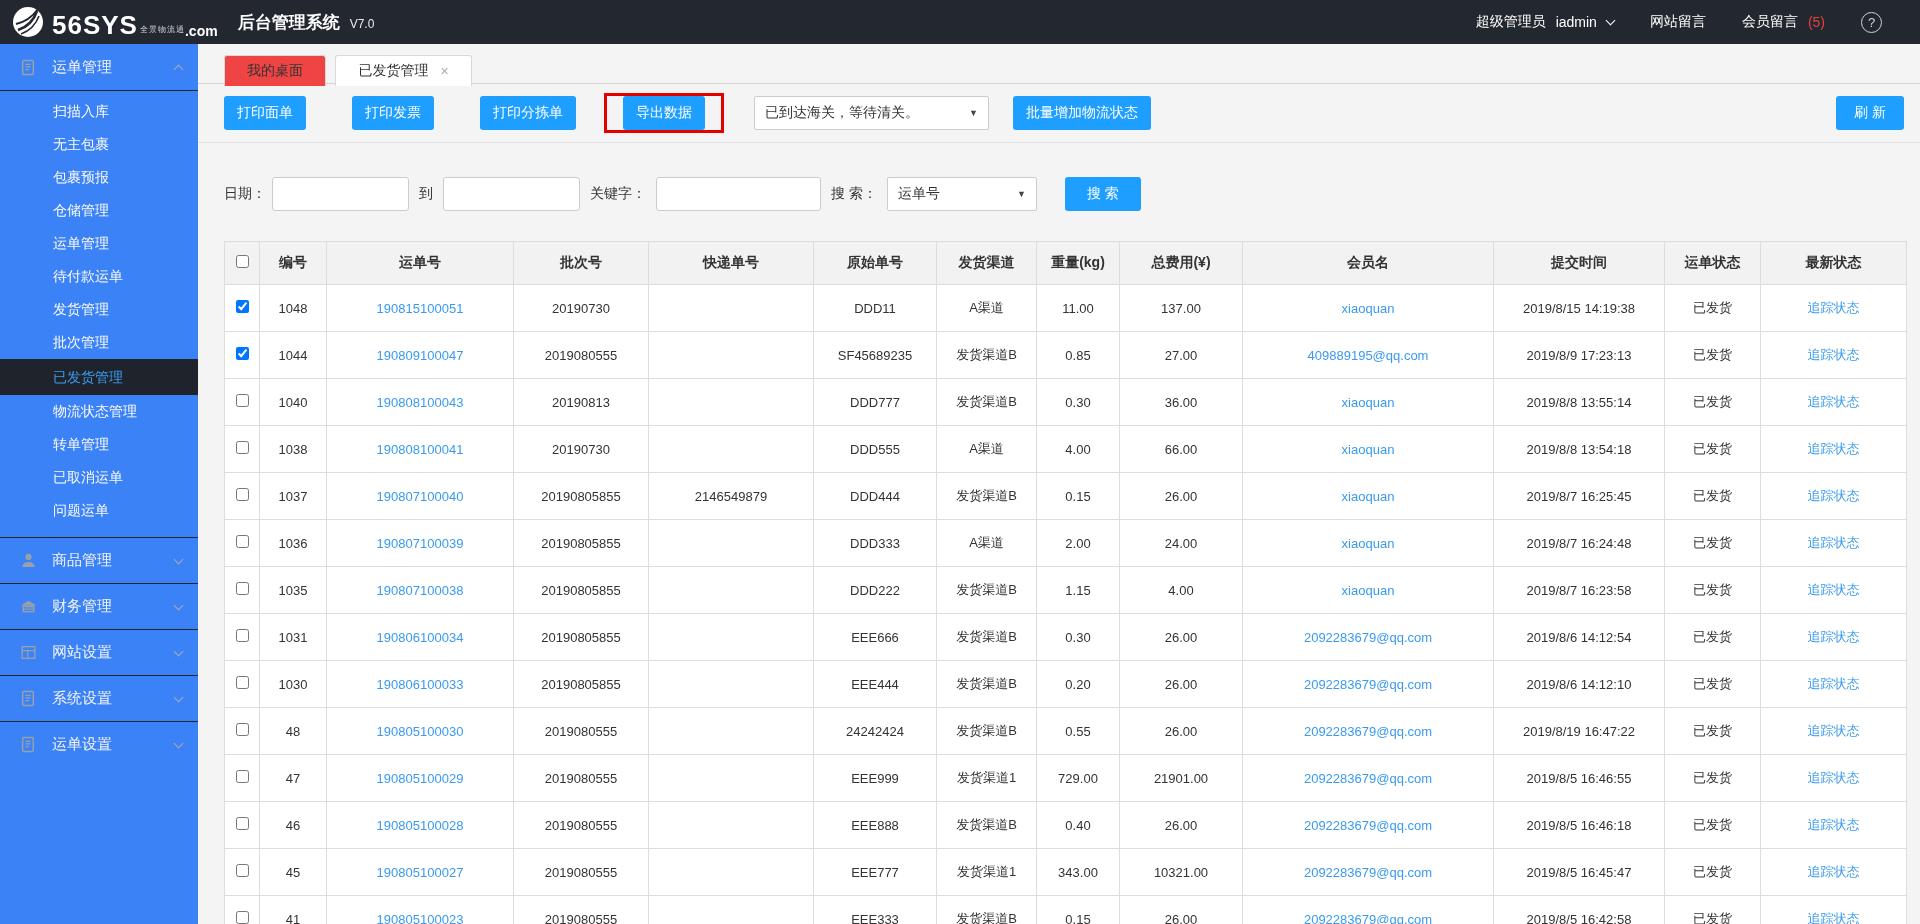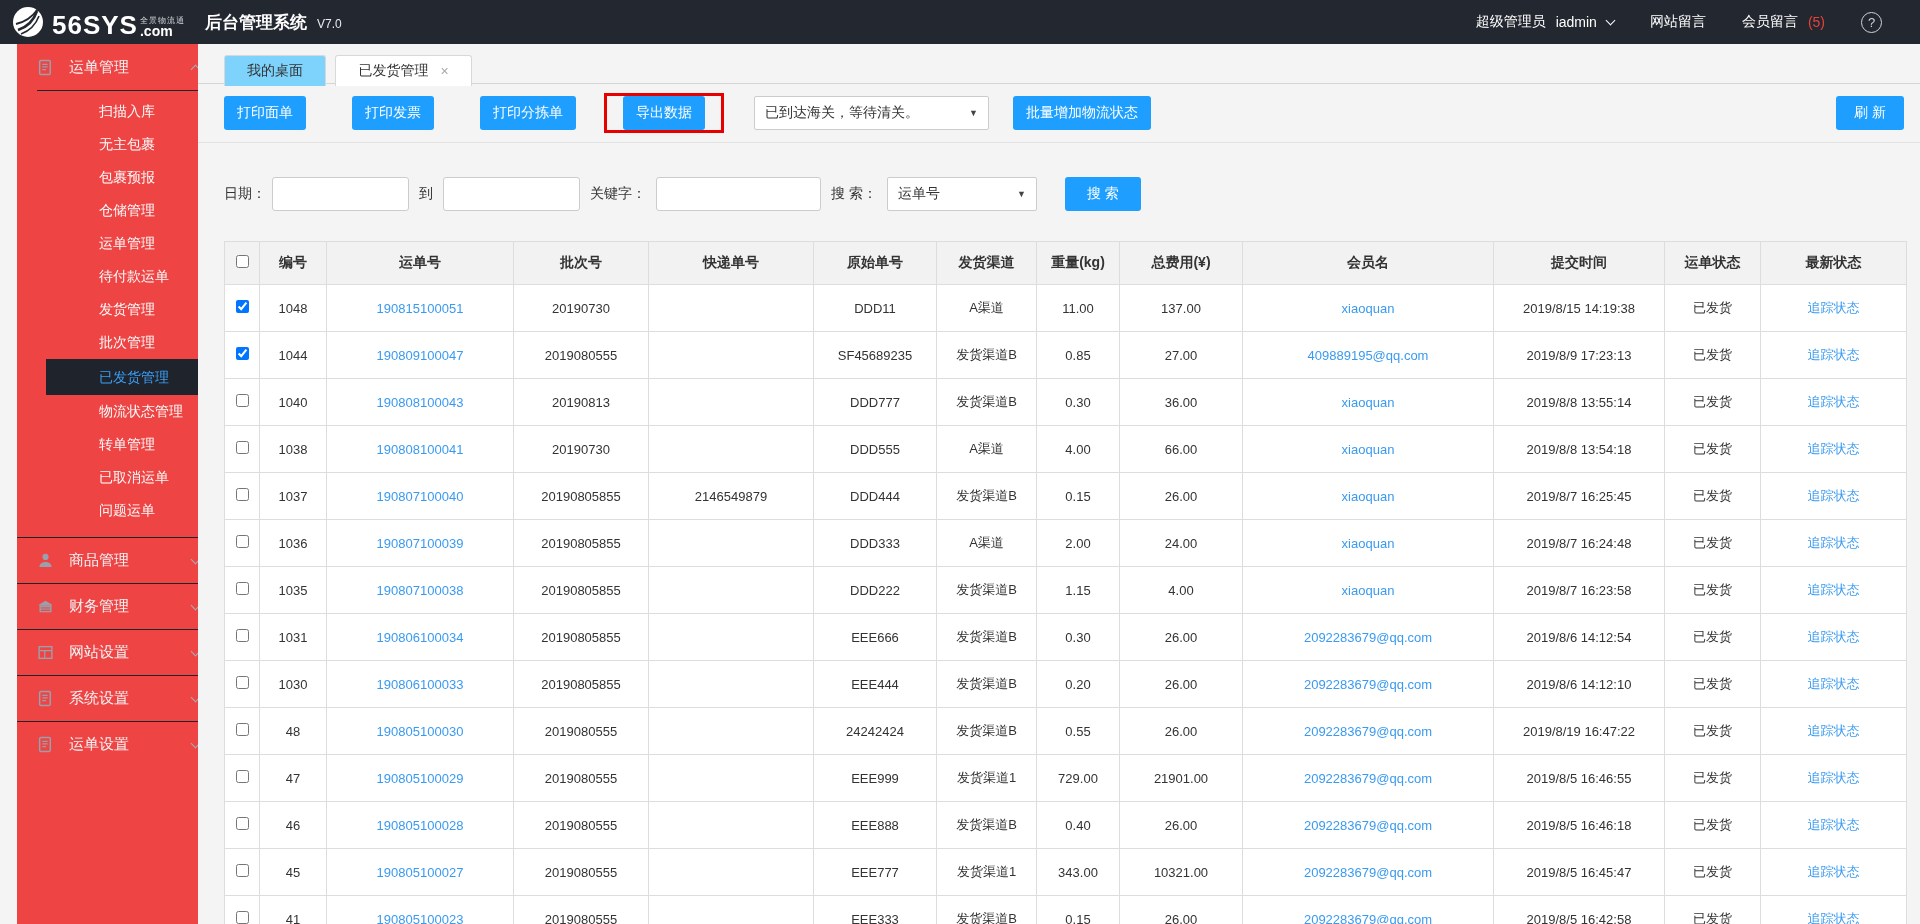--- a/index.html
+++ b/index.html
@@ -6,53 +6,53 @@
   html,body { width:1920px; height:924px; overflow:hidden; background:#f4f4f4;
               font-family:"Liberation Sans","DejaVu Sans",sans-serif; }
   .page { position:relative; width:1920px; height:924px; }
 
   
   .topbar { position:absolute; top:0; left:0; width:1920px; height:44px;
             background:#23272f; display:flex; align-items:center; color:#fff; }
   .logo { display:flex; align-items:flex-end; padding-left:12px; }
   .logo-mark { width:32px; height:32px; margin-right:8px; align-self:center; }
   .logo-56sys { font-size:26px; font-weight:bold; letter-spacing:1px; line-height:26px; }
-  .logo-col { display:flex; flex-direction:column; align-items:flex-start; margin-left:2px; }
+  .logo-col { display:flex; flex-direction:row; align-items:flex-start; margin-left:2px; }
   .logo-tagline { font-size:8px; color:#d6d9de; letter-spacing:1px; line-height:9px; }
   .logo-com { font-size:14px; font-weight:bold; line-height:13px; }
   .app-title { font-size:17px; font-weight:bold; margin-left:20px; }
   .app-version { font-size:12px; margin-left:10px; margin-top:3px; color:#e8eaee; }
   .topbar-right { margin-left:auto; display:flex; align-items:center; gap:36px; padding-right:38px; font-size:14px; }
   .tb-item { display:flex; align-items:center; gap:10px; cursor:pointer; }
   .msg-count { color:#e8413c; }
   .chev { width:7px; height:7px; border-right:1.5px solid #a7acb6; border-bottom:1.5px solid #a7acb6;
           display:inline-block; transform:rotate(45deg); margin-top:-3px; }
   .chev.up { transform:rotate(-135deg); margin-top:4px; }
   .chev.white { border-color:#fff; }
   .help { width:21px; height:21px; border:1.5px solid #cfd3da; border-radius:50%;
           display:flex; align-items:center; justify-content:center; font-size:13px; color:#cfd3da; cursor:pointer; }
 
   
-  .sidebar { position:absolute; top:44px; left:17px; width:198px; height:880px; background:#ef4444; color:#f2f3f5; }
+  .sidebar { position:absolute; top:44px; left:0; width:198px; height:880px; background:#3b82f6; color:#f2f3f5; }
   .sec-header { display:flex; align-items:center; height:46px; padding:0 16px 0 20px;
                 border-top:1px solid #20242c; font-size:15px; cursor:pointer; }
   .sec-header:first-child { border-top:none; }
   .sec-icon { width:17px; height:17px; margin-right:15px; display:inline-flex; }
   .sec-label { flex:0 0 auto; }
   .sec-header .chev { margin-left:auto; }
-  .submenu { border-top:1px solid #20242c; padding:4px 0 10px 9px;margin-left:20px; }
+  .submenu { border-top:1px solid #20242c; padding:4px 0 10px 0; }
   .submenu-item { height:33px; line-height:33px; padding-left:53px; font-size:14px; color:#fbfbfb; cursor:pointer; }
   .submenu-item.active { background:#1f232b; color:#3b9ef5; height:36px; line-height:36px; }
 
   
   .main { position:absolute; top:44px; left:198px; width:1722px; height:880px; background:#f4f4f4; }
 
   .tabbar { height:40px; padding:10px 0 0 26px; border-bottom:1px solid #d5d5d5; }
   .tab { display:inline-flex; align-items:center; height:31px; padding:0 22px; margin-right:5px;
-         background:#7dd3fc; border:1px solid #d8d8d8; border-bottom:none; border-radius:3px 3px 0 0;
+         background:#ef4444; border:1px solid #d8d8d8; border-bottom:none; border-radius:3px 3px 0 0;
          font-size:14px; color:#333; cursor:pointer; position:relative; top:1px; }
   .tab.active { background:#fff; }
   .tab-close { margin-left:12px; color:#aaa; font-size:14px; cursor:pointer; }
 
   .toolbar { display:flex; align-items:center; padding:12px 0 12px 26px; border-bottom:1px solid #e2e2e2; }
   .btn { background:#1e9fff; color:#fff; border:none; border-radius:3px; font-size:14px;
          padding:8px 13px; cursor:pointer; font-family:inherit; white-space:nowrap; }
   .toolbar > .btn { margin-right:46px; }
   .red-box { border:3px solid #e60000; padding:0 16px; margin:-10px 30px -10px -18px; display:inline-block; }
   .red-box .btn { margin:0; }

